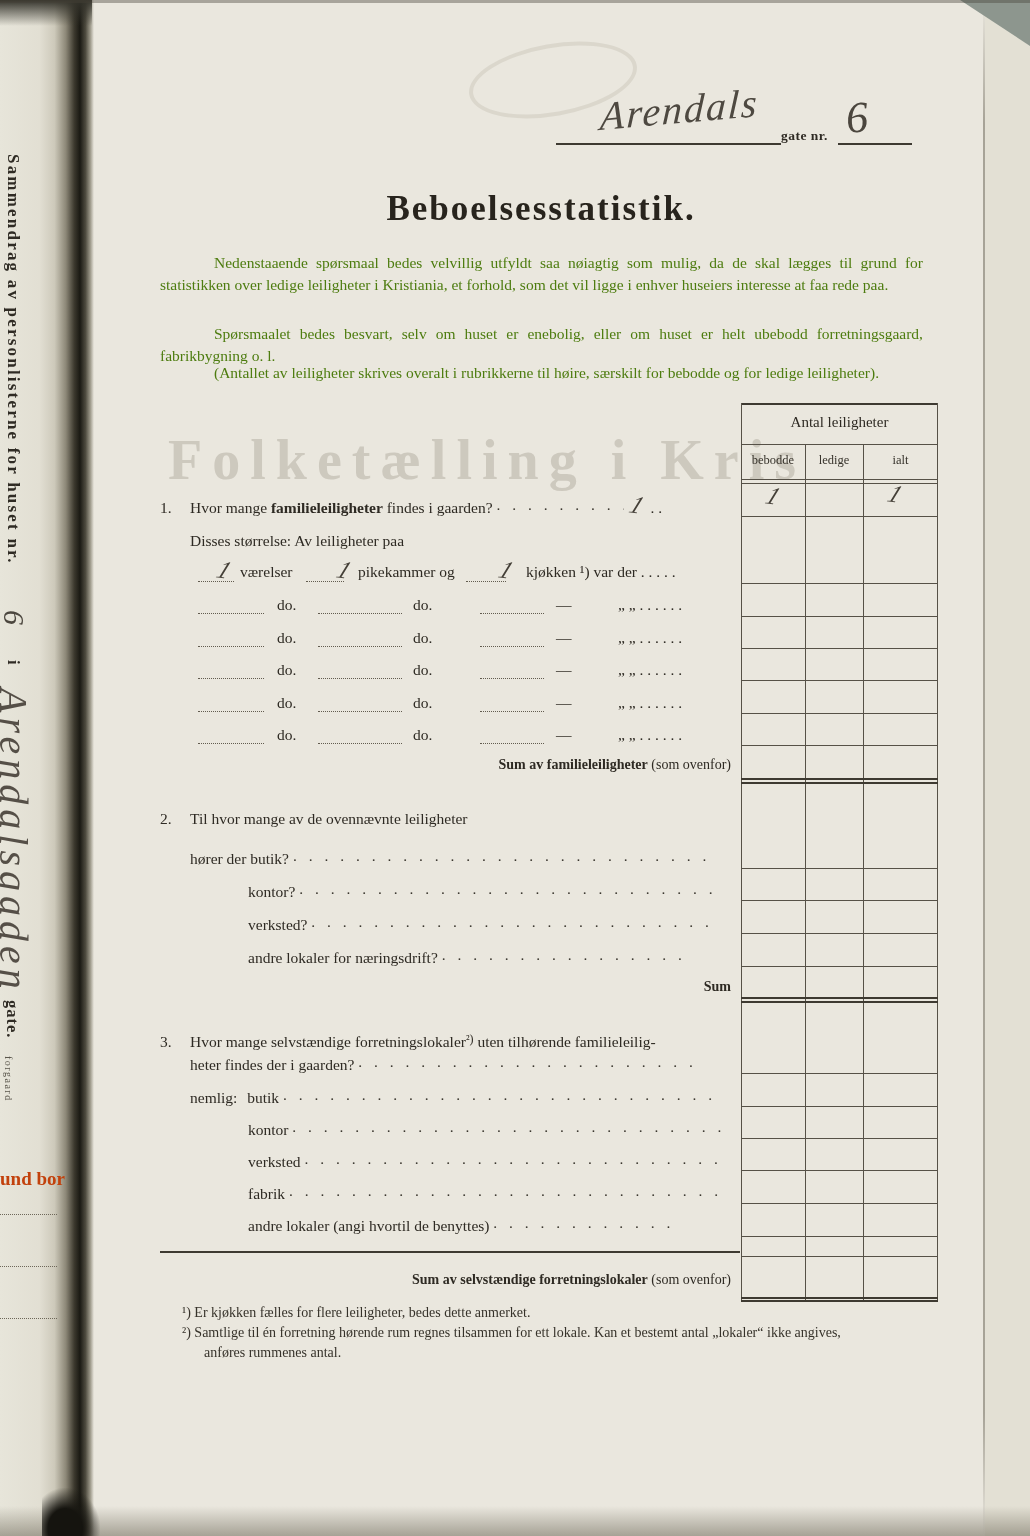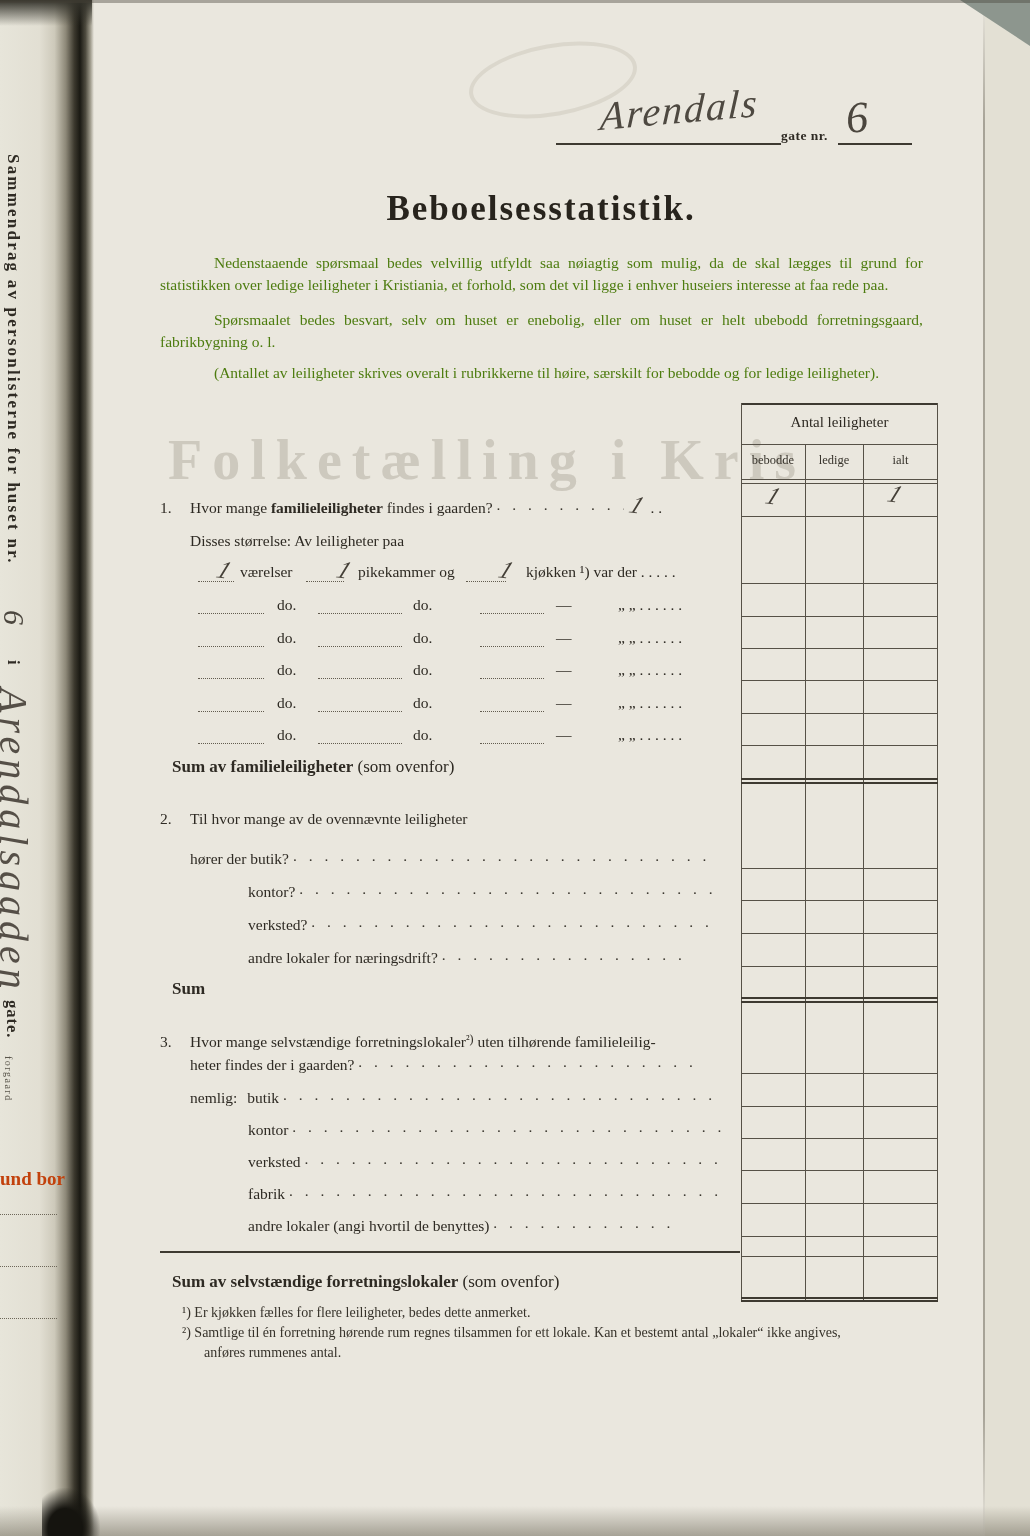--- a/index.html
+++ b/index.html
@@ -20,22 +20,22 @@
   .hwm-abs{position:absolute;font-size:24px;font-style:italic;color:#443f37;
        transform:skewX(-18deg) rotate(6deg)}
   .hw{font-style:italic;color:#4b463e}
   .tline{position:absolute;background:#565147;height:1.2px}
   .tlineh{position:absolute;background:#3e3a31;height:1.8px}
   .vline{position:absolute;background:#565147;width:1.2px}
   .rot{position:absolute;transform-origin:0 0;transform:rotate(90deg);white-space:nowrap}
   .ghost{position:absolute;color:rgba(124,117,99,.26);font-weight:700;white-space:nowrap}
   .para{position:absolute;left:160px;width:763px;font-size:15.5px;line-height:22.4px;
         font-weight:400;text-align:justify;text-indent:54px;color:#4d7c0f}
-  .sumline{position:absolute;left:172px;width:579px;text-align:left;white-space:nowrap;
-        font-size:17px}
+  .sumline{position:absolute;left:152px;width:579px;text-align:right;white-space:nowrap;
+        font-size:14px}
   .fn{position:absolute;font-size:14px;color:#36322a;white-space:nowrap}
   .subhead{position:absolute;text-align:center;font-size:12.5px;color:#36322a}
   .mdot{position:absolute;border-bottom:1.6px dotted #6d6759;height:2px}
 </style>
 </head>
 <body>
 
 <div id="canvas">
 
   <div class="abs" style="left:0;top:0;width:94px;height:1536px;
@@ -70,21 +70,21 @@
 
   <div class="abs hw" style="left:600px;top:86px;font-size:40px;letter-spacing:2px;transform:rotate(-5deg) skewX(-8deg);color:#4e4941">Arendals</div>
   <div class="abs" style="left:556px;top:143px;width:225px;height:1.6px;background:#3e3a31"></div>
   <div class="abs b" style="left:781px;top:128px;font-size:13.5px;letter-spacing:.5px">gate nr.</div>
   <div class="abs hw" style="left:846px;top:92px;font-size:44px;transform:rotate(-4deg)">6</div>
   <div class="abs" style="left:838px;top:143px;width:74px;height:1.6px;background:#3e3a31"></div>
 
   <div class="abs b" style="left:160px;top:189px;width:762px;text-align:center;font-size:35px;letter-spacing:2px;color:#28241d">Beboelsesstatistik.</div>
 
   <div class="para" style="top:252px">Nedenstaaende spørsmaal bedes velvillig utfyldt saa nøiagtig som mulig, da de skal lægges til grund for statistikken over ledige leiligheter i Kristiania, et forhold, som det vil ligge i enhver huseiers interesse at faa rede paa.</div>
-  <div class="para" style="top:309px">Spørsmaalet bedes besvart, selv om huset er enebolig, eller om huset er helt ubebodd forretningsgaard, fabrikbygning o. l.</div>
+  <div class="para" style="top:323px">Spørsmaalet bedes besvart, selv om huset er enebolig, eller om huset er helt ubebodd forretningsgaard, fabrikbygning o. l.</div>
   <div class="para" style="top:362px">(Antallet av leiligheter skrives overalt i rubrikkerne til høire, særskilt for bebodde og for ledige leiligheter).</div>
 
   <div class="abs" style="left:741px;top:403px;width:197px;height:898px">
     <div class="tlineh" style="left:0;top:0;width:197px"></div>
     <div class="vline" style="left:0;top:0;height:898px"></div>
     <div class="vline" style="left:195.8px;top:0;height:898px"></div>
     <div class="abs" style="left:0;top:11px;width:197px;text-align:center;font-size:15px;color:#2e2a23">Antal leiligheter</div>
     <div class="tline" style="left:0;top:41px;width:197px"></div>
     <div class="vline" style="left:64px;top:41px;height:857px"></div>
     <div class="vline" style="left:122px;top:41px;height:857px"></div>

